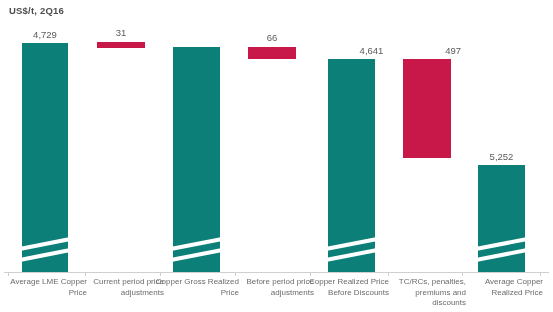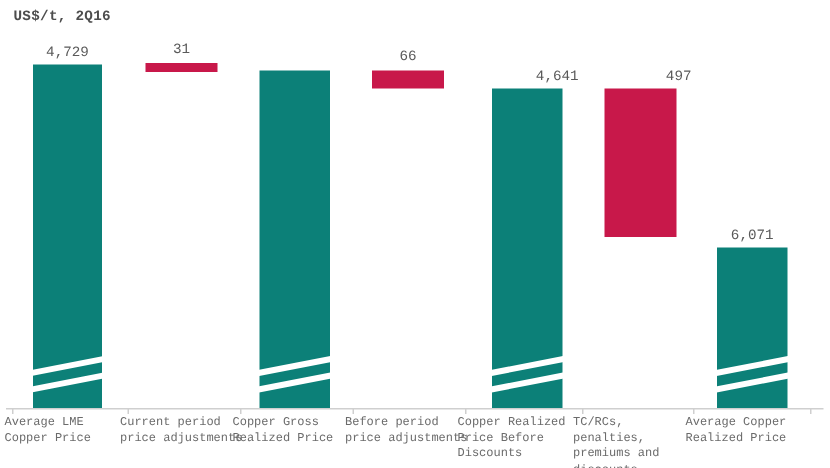--- a/index.html
+++ b/index.html
@@ -9,21 +9,20 @@
   }
   body {
     font-family: "Liberation Sans", sans-serif;
   }
   #chart-root {
     position: relative;
     width: 553px;
     height: 312px;
     background: #ffffff;
     overflow: hidden;
-    font-family: Liberation Mono, monospace;
   }
 
   
   #chart-title {
     position: absolute;
     left: 9px;
     top: 5px;
     font-size: 9.5px;
     font-weight: bold;
     color: #4d4d4d;
@@ -91,21 +90,21 @@
     left: 0;
     top: 277px;
     width: 553px;
     height: 35px;
   }
   .cat-label {
     position: absolute;
     font-size: 8px;
     line-height: 10.5px;
     color: #6b6b6b;
-    text-align: left;
+    text-align: right;
   }
 </style>
 </head>
 <body>
 
 <div id="chart-root">
 
   <div id="chart-title">US$/t, 2Q16</div>
 
   <div id="plot-area">
@@ -130,21 +129,21 @@
         <span style="width: 63px; left: 0px; top: 23px; transform: rotate(-11deg);"></span>
       </div>
       <div class="bar-label" style="left: 338px; top: 45px; width: 67px;">4,641</div>
       <div class="bar crimson" style="left: 403px; top: 59px; width: 48px; height: 99px;"></div>
       <div class="bar-label" style="left: 393px; top: 45px; width: 68px; text-align: right;">497</div>
       <div class="bar teal" style="left: 478px; top: 165px; width: 47px; height: 107px;"></div>
       <div class="axis-break" style="left: 470px; top: 230px; width: 63px; height: 42px;">
         <span style="width: 63px; left: 0px; top: 12px; transform: rotate(-11deg);"></span>
         <span style="width: 63px; left: 0px; top: 23px; transform: rotate(-11deg);"></span>
       </div>
-      <div class="bar-label" style="left: 468px; top: 151px; width: 67px;">6,071</div>
+      <div class="bar-label" style="left: 468px; top: 151px; width: 67px;">5,252</div>
     </div>
 
   <div id="baseline"></div>
 
   <div id="category-labels">
       <div class="cat-label" style="left: 3px; top: 0px; width: 84px;">Average LME Copper Price</div>
       <div class="cat-label" style="left: 80px; top: 0px; width: 84px;">Current period price adjustments</div>
       <div class="cat-label" style="left: 155px; top: 0px; width: 84px;">Copper Gross Realized Price</div>
       <div class="cat-label" style="left: 230px; top: 0px; width: 84px;">Before period price adjustments</div>
       <div class="cat-label" style="left: 305px; top: 0px; width: 84px;">Copper Realized Price Before Discounts</div>

